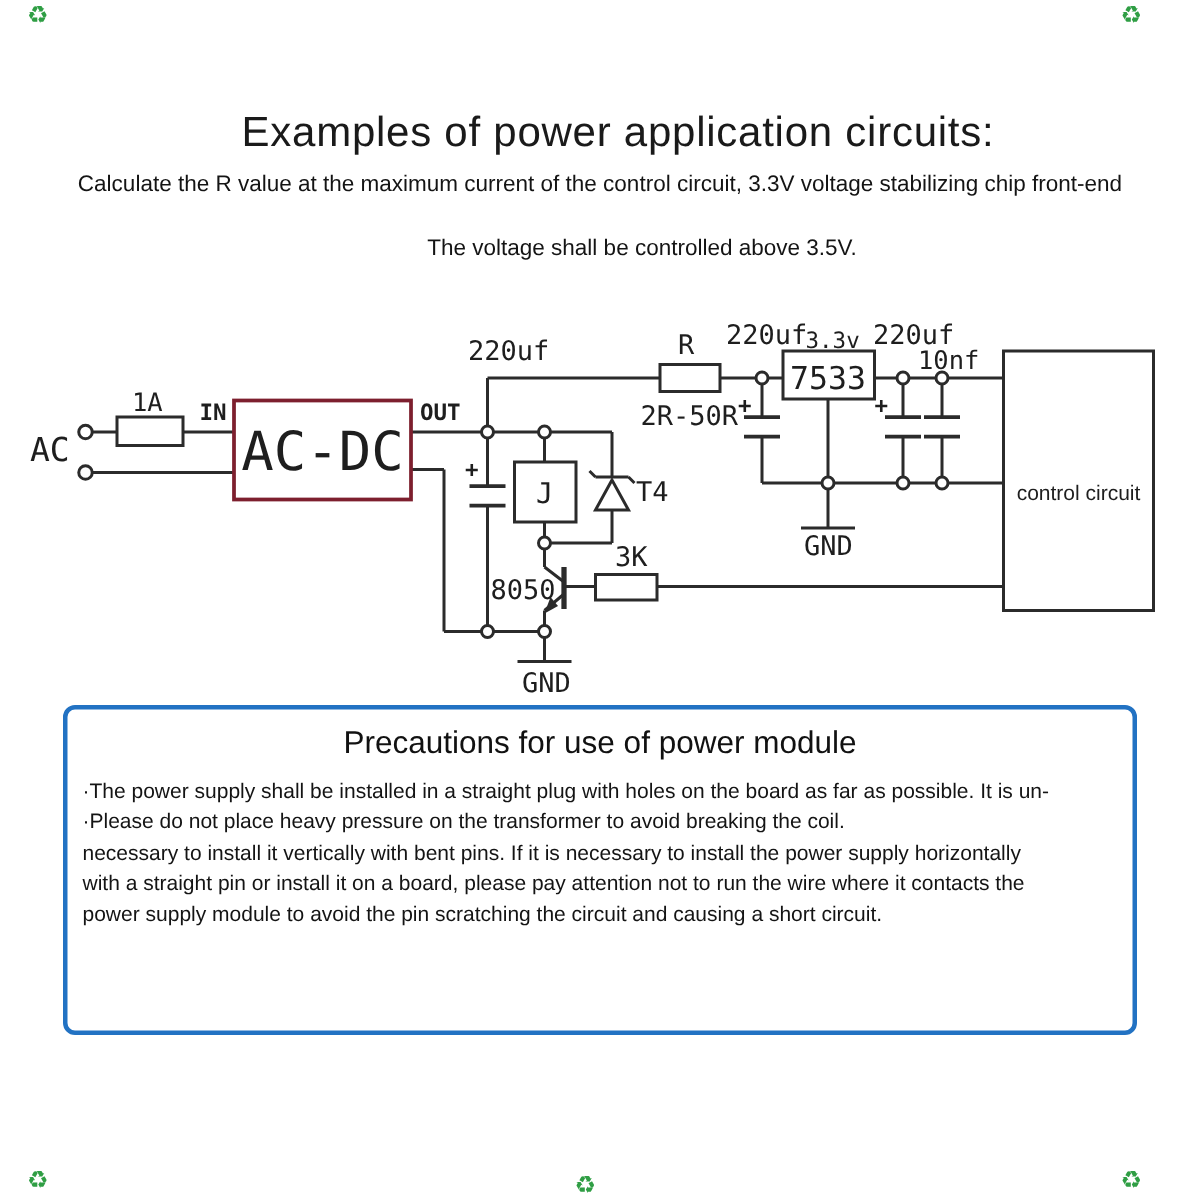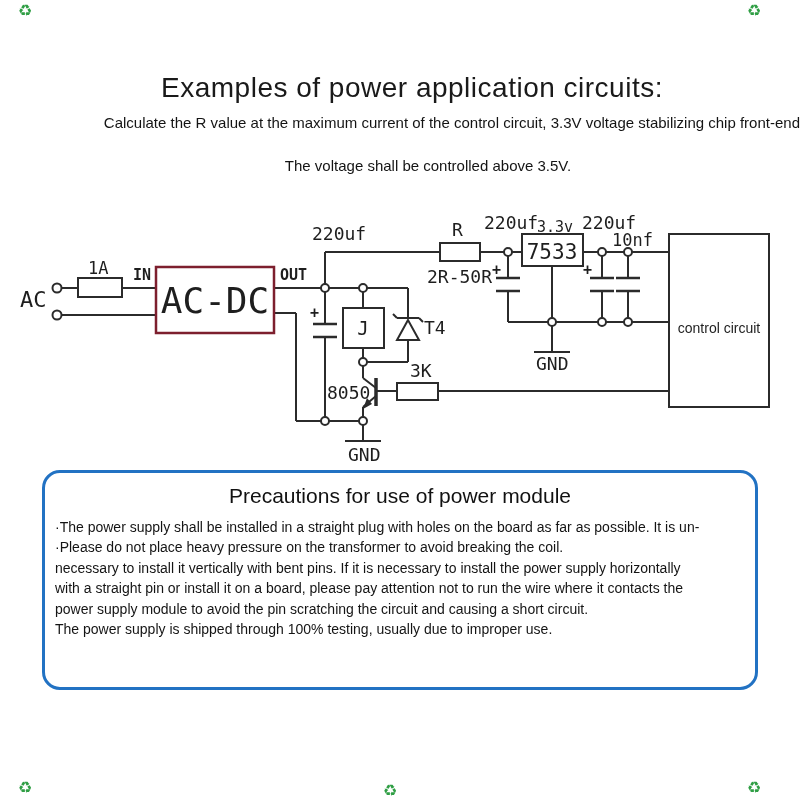--- a/index.html
+++ b/index.html
@@ -1,26 +1,26 @@
 <!DOCTYPE html>
 <html><head>
 <meta charset="utf-8">
 <style>
   html,body{margin:0;padding:0;background:#fff;}
   .stage{position:relative;width:800px;height:800px;background:#ffffff;overflow:hidden;
          font-family:"Liberation Sans",sans-serif;color:#111;}
   .title{position:absolute;left:12px;top:72px;width:800px;text-align:center;
          font-size:28px;letter-spacing:0.5px;color:#1a1a1a;}
   .sub{position:absolute;left:0;width:800px;text-align:center;font-size:15px;color:#141414;white-space:nowrap;}
-  .sub1{top:114px;text-align:right;}
+  .sub1{top:114px;}
   .sub2{top:157px;padding-left:28px;}
   svg text{font-family:"DejaVu Sans Mono",monospace;fill:#1e1e1e;}
   svg .sans{font-family:"Liberation Sans",sans-serif;}
   .prec-box{position:absolute;left:42px;top:470px;width:716px;height:220px;box-sizing:border-box;
-            border:3px solid #2272c3;border-radius:18px;overflow:hidden;background:#fff;}
+            border:3px solid #2272c3;border-radius:8px;overflow:hidden;background:#fff;}
   .prec-title{margin-top:11px;text-align:center;font-size:21px;color:#111;}
   .prec-body{margin:9px 8px 0 10px;font-size:14px;line-height:20.4px;color:#141414;white-space:nowrap;}
   .wm{position:absolute;font-size:16px;color:#2f9e44;line-height:16px;}
 </style>
 </head>
 <body>
 
 <div class="stage">
 
   <div class="title">Examples of power application circuits:</div>
@@ -114,21 +114,20 @@
   </svg>
 
   <div class="prec-box">
     <div class="prec-title">Precautions for use of power module</div>
     <div class="prec-body">
       <div>·The power supply shall be installed in a straight plug with holes on the board as far as possible. It is un-</div>
       <div>·Please do not place heavy pressure on the transformer to avoid breaking the coil.</div>
       <div>necessary to install it vertically with bent pins. If it is necessary to install the power supply horizontally</div>
       <div>with a straight pin or install it on a board, please pay attention not to run the wire where it contacts the</div>
       <div>power supply module to avoid the pin scratching the circuit and causing a short circuit.</div>
-      <div>The power supply is shipped through 100% testing, usually due to improper use.</div>
     </div>
   </div>
 
   <span class="wm" style="left:18px;top:3px;">♻</span>
   <span class="wm" style="left:747px;top:3px;">♻</span>
   <span class="wm" style="left:18px;top:780px;">♻</span>
   <span class="wm" style="left:383px;top:783px;">♻</span>
   <span class="wm" style="left:747px;top:780px;">♻</span>
 
 </div>

